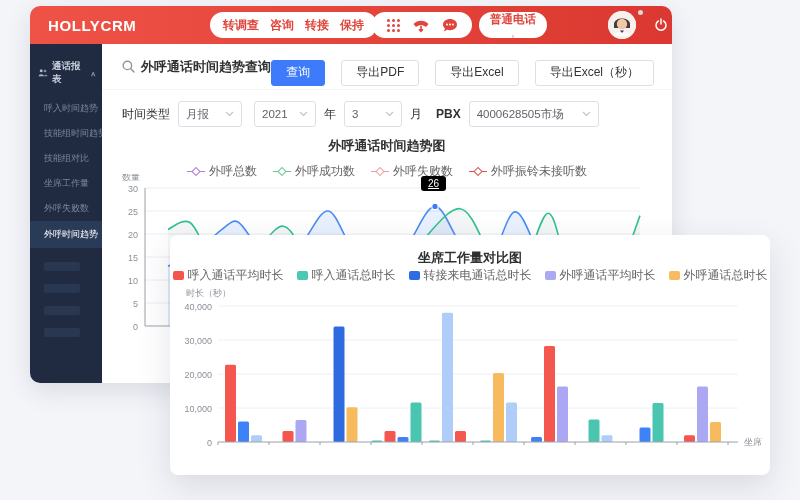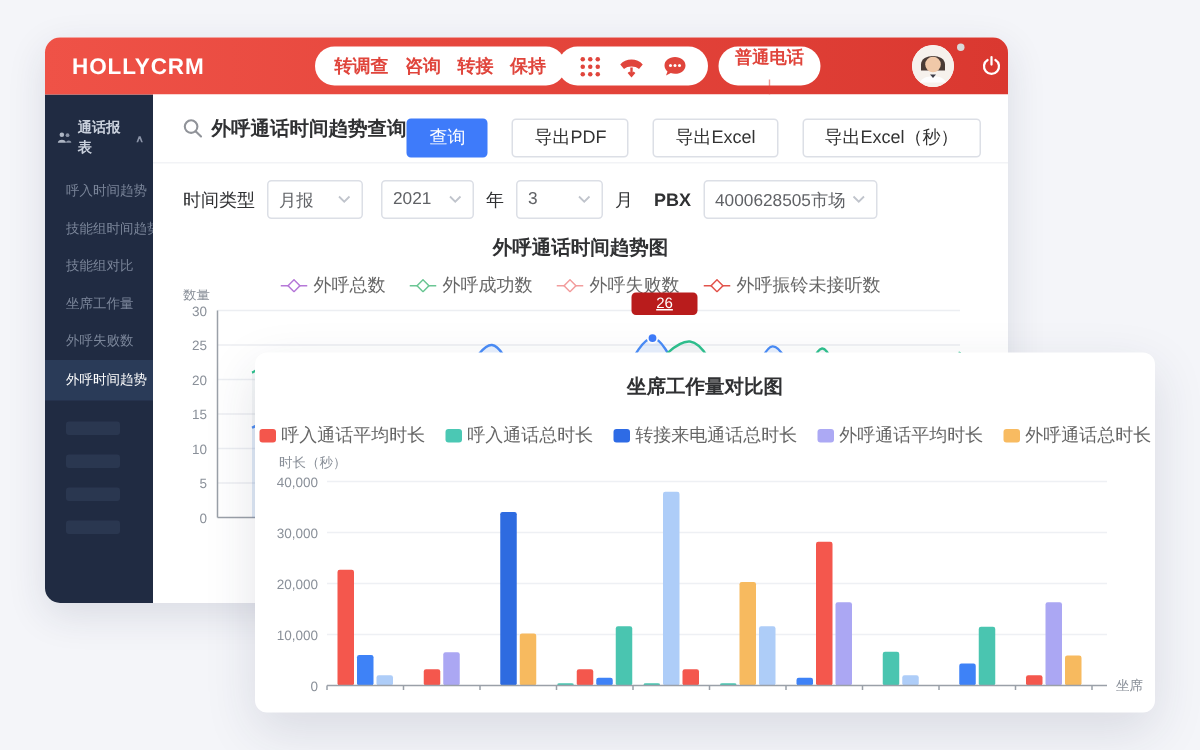--- a/index.html
+++ b/index.html
@@ -1,20 +1,20 @@
 <!DOCTYPE html>
 <html><head>
 <meta charset="utf-8">
 <style>
   html,body{margin:0;padding:0;background:#EDEFF4;}
   *{box-sizing:border-box;font-family:"Liberation Sans",sans-serif;}
   .stage{position:relative;width:800px;height:500px;background:#F4F5F9;overflow:hidden;}
 
   
-  .window{position:absolute;left:30px;top:25px;width:642px;height:377px;background:#fff;
+  .window{position:absolute;left:30px;top:6px;width:642px;height:377px;background:#fff;
           border-radius:10px;box-shadow:0 8px 26px rgba(30,40,70,.12);}
   .topbar{height:38px;border-radius:10px 10px 0 0;background:linear-gradient(90deg,#EF5247,#DA3830);
           display:flex;align-items:center;position:relative;}
   .logo{color:#fff;font-weight:bold;font-size:15px;letter-spacing:.6px;margin-left:18px;}
   .pill{position:absolute;top:6px;background:#fff;border-radius:14px;height:26px;display:flex;align-items:center;}
   .call-pill{left:180px;padding:0 13px;gap:11px;}
   .call-btn{border:none;background:none;color:#E0453C;font-size:12px;font-weight:bold;padding:0;cursor:pointer;white-space:nowrap;}
   .icon-pill{left:342px;width:100px;justify-content:space-around;padding:0 8px;}
   .status-pill{left:449px;padding:0 11px;color:#E0453C;font-size:11.5px;font-weight:bold;gap:6px;white-space:nowrap;flex-direction:column;}
   .status-sep{opacity:.55;font-weight:normal;}
@@ -40,28 +40,28 @@
   .btn{height:26px;padding:0 14px;border-radius:3px;font-size:12px;cursor:pointer;white-space:nowrap;}
   .btn.primary{background:#3E7BFA;border:1px solid #3E7BFA;color:#fff;}
   .btn.plain{background:#fff;border:1px solid #DCDFE6;color:#333;}
   .form-row{display:flex;align-items:center;padding:11px 0 10px 20px;gap:8px;font-size:12px;color:#303133;}
   .sel{height:26px;border:1px solid #DCDFE6;border-radius:3px;display:flex;align-items:center;justify-content:space-between;
        padding:0 7px;font-size:11.5px;color:#606266;background:#fff;cursor:pointer;}
   .chart-title{text-align:center;font-size:13px;font-weight:bold;color:#303133;margin-top:0;}
   .legend{display:flex;justify-content:center;align-items:center;gap:16px;margin-top:8px;font-size:12px;color:#666;}
   .legend .item{display:flex;align-items:center;gap:4px;cursor:pointer;white-space:nowrap;}
   .line-svg{position:absolute;left:0;top:130px;}
-  .tooltip{position:absolute;left:319px;top:132px;width:44px;height:15px;background:#b91c1c;border-radius:3px;
+  .tooltip{position:absolute;left:319px;top:132px;width:25px;height:15px;background:#000000;border-radius:3px;
            color:#fff;font-size:10px;display:flex;align-items:center;justify-content:center;z-index:3;text-decoration:underline;}
 
   
   .card{position:absolute;left:170px;top:235px;width:600px;height:240px;background:#fff;border-radius:8px;
         box-shadow:0 12px 34px rgba(40,50,80,.13);z-index:5;}
   .card .chart-title{margin-top:14px;}
-  .card .legend{margin-top:15px;gap:13px;}
+  .card .legend{margin-top:0;gap:13px;}
   .swatch{width:11px;height:9px;border-radius:2px;display:inline-block;}
 </style>
 </head>
 <body>
 
 <div class="stage">
   <div class="window">
 
     <div class="topbar">
       <div class="logo">HOLLYCRM</div>
@@ -182,21 +182,21 @@
           </div>
           <span>年</span>
           <div class="sel" style="width:58px">
             <span>3</span>
             <svg width="9" height="6" viewBox="0 0 9 6">
                 <polyline points="1,1 4.5,4.5 8,1" stroke="#C0C4CC" stroke-width="1.2" fill="none"></polyline>
               </svg>
           </div>
           <span>月</span>
           <span style="margin-left:6px;font-weight:bold">PBX</span>
-          <div class="sel" style="width:116px">
+          <div class="sel" style="width:130px">
             <span>4000628505市场</span>
             <svg width="9" height="6" viewBox="0 0 9 6">
                 <polyline points="1,1 4.5,4.5 8,1" stroke="#C0C4CC" stroke-width="1.2" fill="none"></polyline>
               </svg>
           </div>
         </div>
 
         <div class="chart-title">外呼通话时间趋势图</div>
         <div class="legend" id="line-legend">
             <span class="item">

